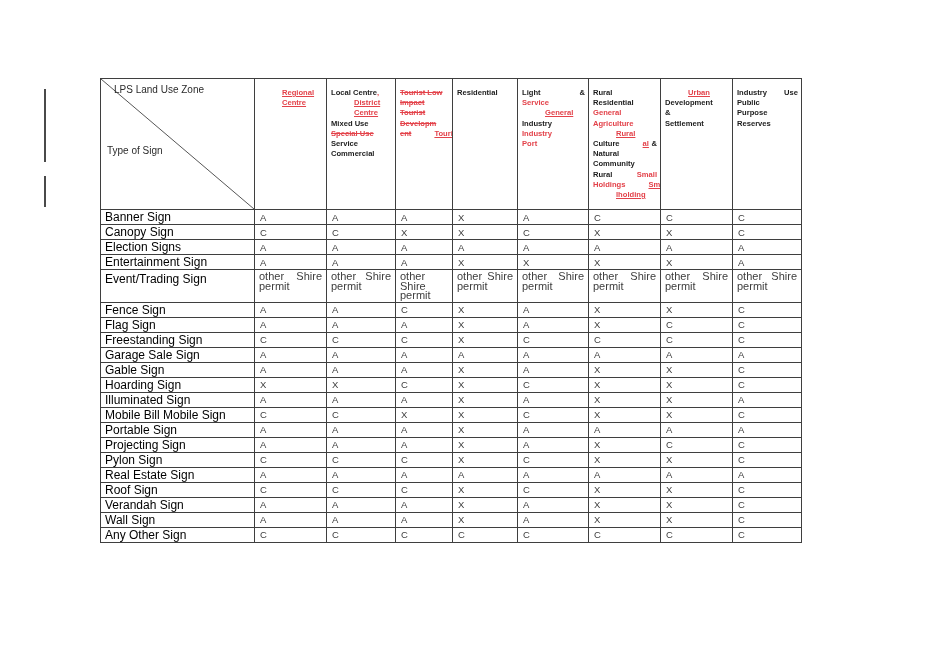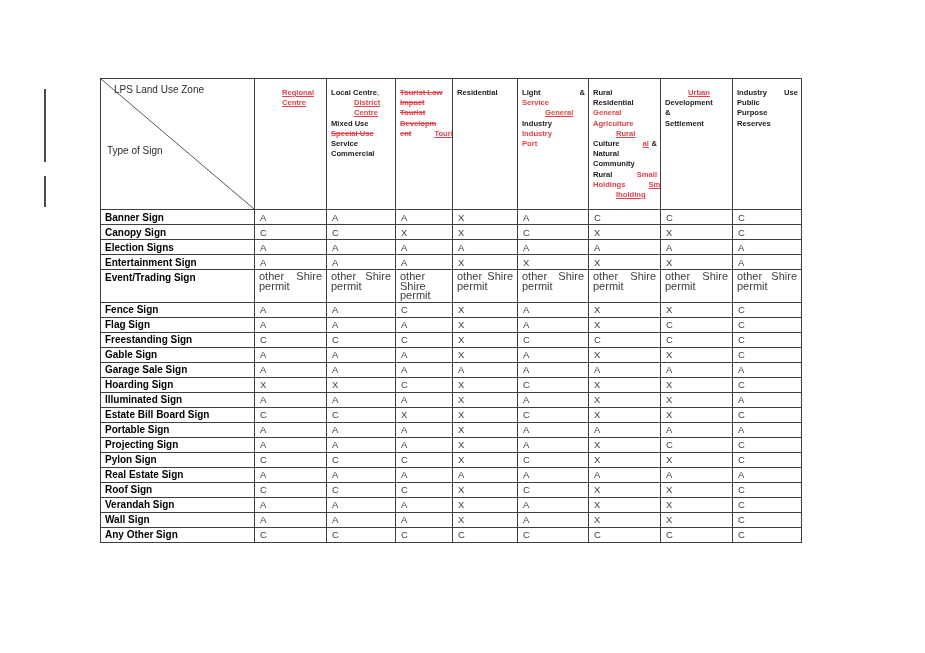--- a/index.html
+++ b/index.html
@@ -60,22 +60,22 @@
   }
   .hl{line-height:10.2px;white-space:nowrap;}
   .hl.just{display:flex;justify-content:space-between;}
   .seg-k{color:var(--ink);}
   .seg-r{color:var(--red);}
   .seg-ru{color:var(--red);text-decoration:underline;text-decoration-thickness:1px;padding-left:23px;}
   .seg-rs{color:var(--red);text-decoration:line-through;text-decoration-thickness:1px;text-align:right;}
   
   tbody th.sign-label{
     text-align:left;
-    font-size:10px;
-    font-weight:bold;
+    font-size:12px;
+    font-weight:normal;
     color:#000;
     padding:0 2px 0 4px;
     height:15px;
     white-space:nowrap;
   }
   tbody td{
     font-size:9.5px;
     font-weight:400;
     color:#3d3d3d;
     padding:0 3px 0 5px;
@@ -276,42 +276,42 @@
           <td>C</td>
           <td>C</td>
           <td>C</td>
           <td>X</td>
           <td>C</td>
           <td>C</td>
           <td>C</td>
           <td>C</td>
         </tr>
         <tr>
+          <th class="sign-label">Garage Sale Sign</th>
+          <td>A</td>
+          <td>A</td>
+          <td>A</td>
+          <td>A</td>
+          <td>A</td>
+          <td>A</td>
+          <td>A</td>
+          <td>A</td>
+        </tr>
+        <tr>
           <th class="sign-label">Gable Sign</th>
           <td>A</td>
           <td>A</td>
           <td>A</td>
           <td>X</td>
           <td>A</td>
           <td>X</td>
           <td>X</td>
           <td>C</td>
         </tr>
         <tr>
-          <th class="sign-label">Garage Sale Sign</th>
-          <td>A</td>
-          <td>A</td>
-          <td>A</td>
-          <td>A</td>
-          <td>A</td>
-          <td>A</td>
-          <td>A</td>
-          <td>A</td>
-        </tr>
-        <tr>
           <th class="sign-label">Hoarding Sign</th>
           <td>X</td>
           <td>X</td>
           <td>C</td>
           <td>X</td>
           <td>C</td>
           <td>X</td>
           <td>X</td>
           <td>C</td>
         </tr>
@@ -320,21 +320,21 @@
           <td>A</td>
           <td>A</td>
           <td>A</td>
           <td>X</td>
           <td>A</td>
           <td>X</td>
           <td>X</td>
           <td>A</td>
         </tr>
         <tr>
-          <th class="sign-label">Estate Bill Board Sign</th>
+          <th class="sign-label">Mobile Bill Mobile Sign</th>
           <td>C</td>
           <td>C</td>
           <td>X</td>
           <td>X</td>
           <td>C</td>
           <td>X</td>
           <td>X</td>
           <td>C</td>
         </tr>
         <tr>

